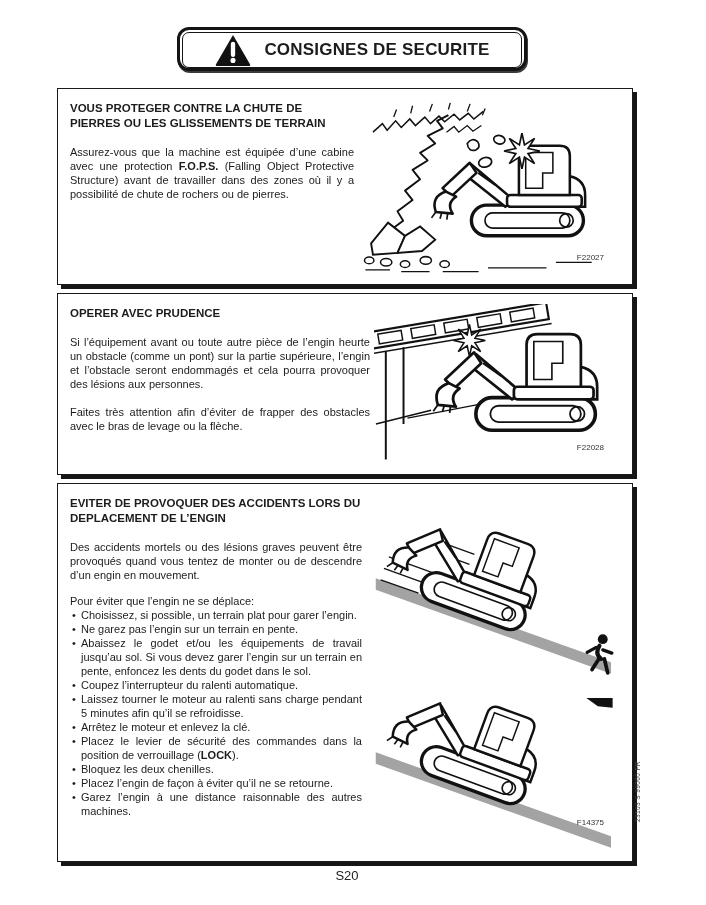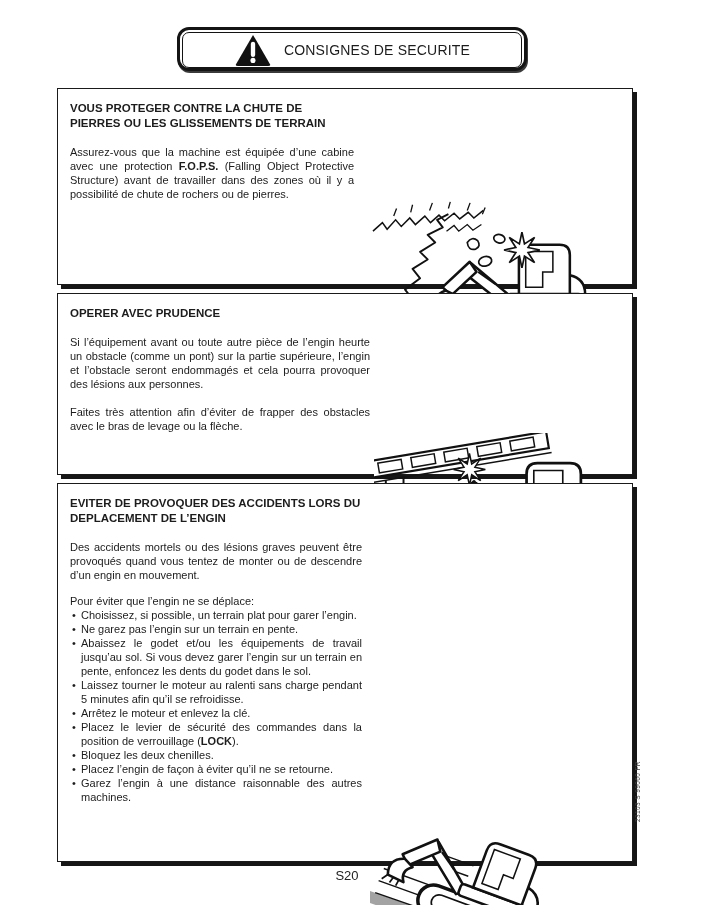--- a/index.html
+++ b/index.html
@@ -10,26 +10,26 @@
   
   .banner{
     position:absolute;left:177px;top:27px;width:350px;height:44px;
     border:3px solid #141414;border-radius:12px;background:#fff;
     box-shadow:1px 2px 0 #3a3a3a;padding:2px;box-sizing:border-box;
   }
   .banner-inner{
     height:100%;border:1.5px solid #141414;border-radius:7px;
     display:flex;align-items:center;justify-content:center;gap:12px;
   }
-  .banner-text{font-size:14px;font-weight:normal;letter-spacing:.2px;white-space:nowrap;}
+  .banner-text{font-size:17px;font-weight:bold;letter-spacing:.2px;white-space:nowrap;}
   
   .sec{
     position:absolute;left:57px;width:576px;background:#fff;box-sizing:border-box;
     border:1.5px solid #1a1a1a;box-shadow:4px 4px 0 #161616;
-    display:flex;padding:10px 12px;flex-direction:column;
+    display:flex;padding:10px 12px;
   }
   #sec1{top:88px;height:197px;}
   #sec2{top:293px;height:182px;}
   #sec3{top:483px;height:379px;}
   .col-text{flex:0 0 auto;}
   #sec1 .col-text{width:284px;}
   #sec2 .col-text{width:300px;}
   #sec3 .col-text{width:292px;}
   .sec h2{font-size:11.5px;line-height:15px;margin:2px 0 0 0;font-weight:bold;}
   .sec p{font-size:11px;line-height:14px;text-align:justify;margin:14px 0 0 0;}
@@ -151,20 +151,21 @@
 
   <div class="sec" id="sec3">
     <div class="col-text">
       <h2>EVITER DE PROVOQUER DES ACCIDENTS LORS DU DEPLACEMENT DE L’ENGIN</h2>
       <p>Des accidents mortels ou des lésions graves peuvent être provoqués quand vous tentez de monter ou de descendre d’un engin en mouvement.</p>
       <p class="lead2">Pour éviter que l’engin ne se déplace:</p>
       <ul class="blist">
         <li><span>Choisissez, si possible, un terrain plat pour garer l’engin.</span></li>
         <li><span>Ne garez pas l’engin sur un terrain en pente.</span></li>
         <li><span>Abaissez le godet et/ou les équipements de travail jusqu’au sol. Si vous devez garer l’engin sur un terrain en pente, enfoncez les dents du godet dans le sol.</span></li>
+        <li><span>Coupez l’interrupteur du ralenti automatique.</span></li>
         <li><span>Laissez tourner le moteur au ralenti sans charge pendant 5 minutes afin qu’il se refroidisse.</span></li>
         <li><span>Arrêtez le moteur et enlevez la clé.</span></li>
         <li><span>Placez le levier de sécurité des commandes dans la position de verrouillage (</span><b>LOCK</b><span>).</span></li>
         <li><span>Bloquez les deux chenilles.</span></li>
         <li><span>Placez l’engin de façon à éviter qu’il ne se retourne.</span></li>
         <li><span>Garez l’engin à une distance raisonnable des autres machines.</span></li>
       </ul>
     </div>
     <div class="col-fig">
       <svg width="250" viewBox="0 0 290 186">

